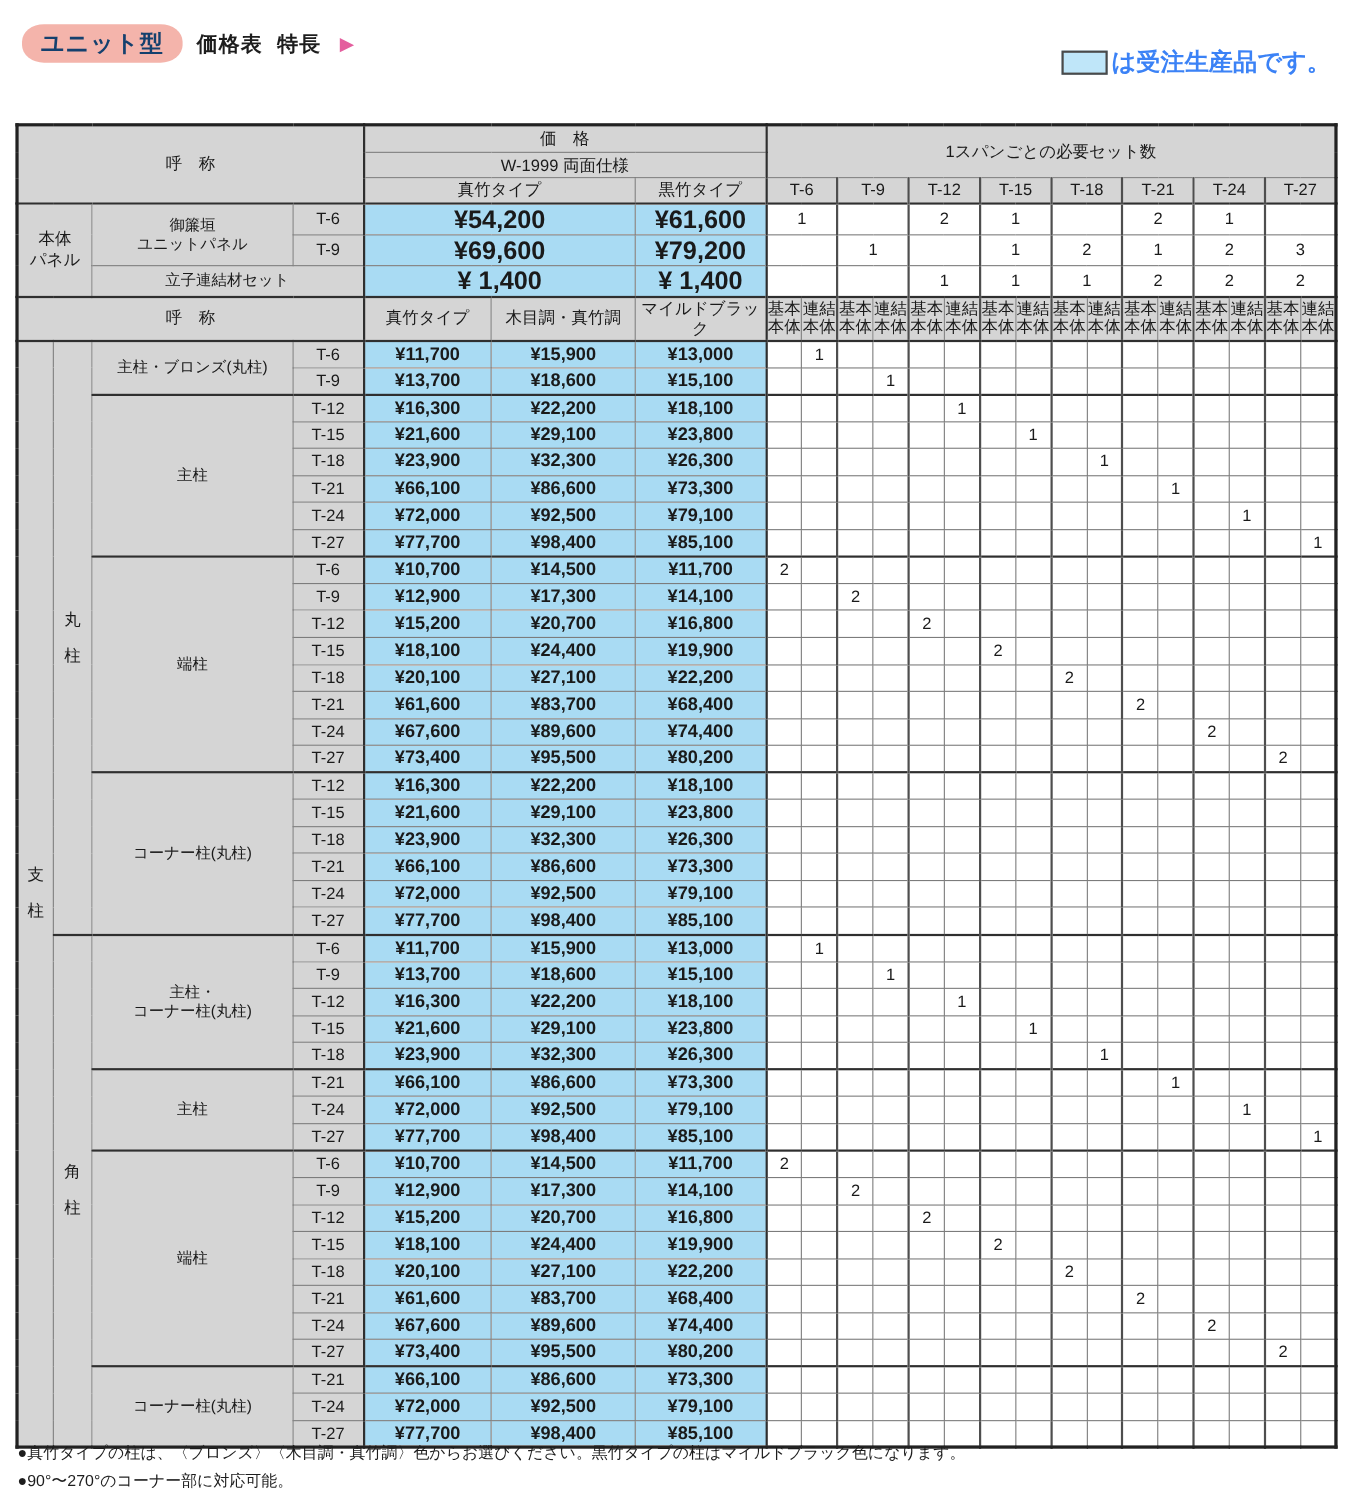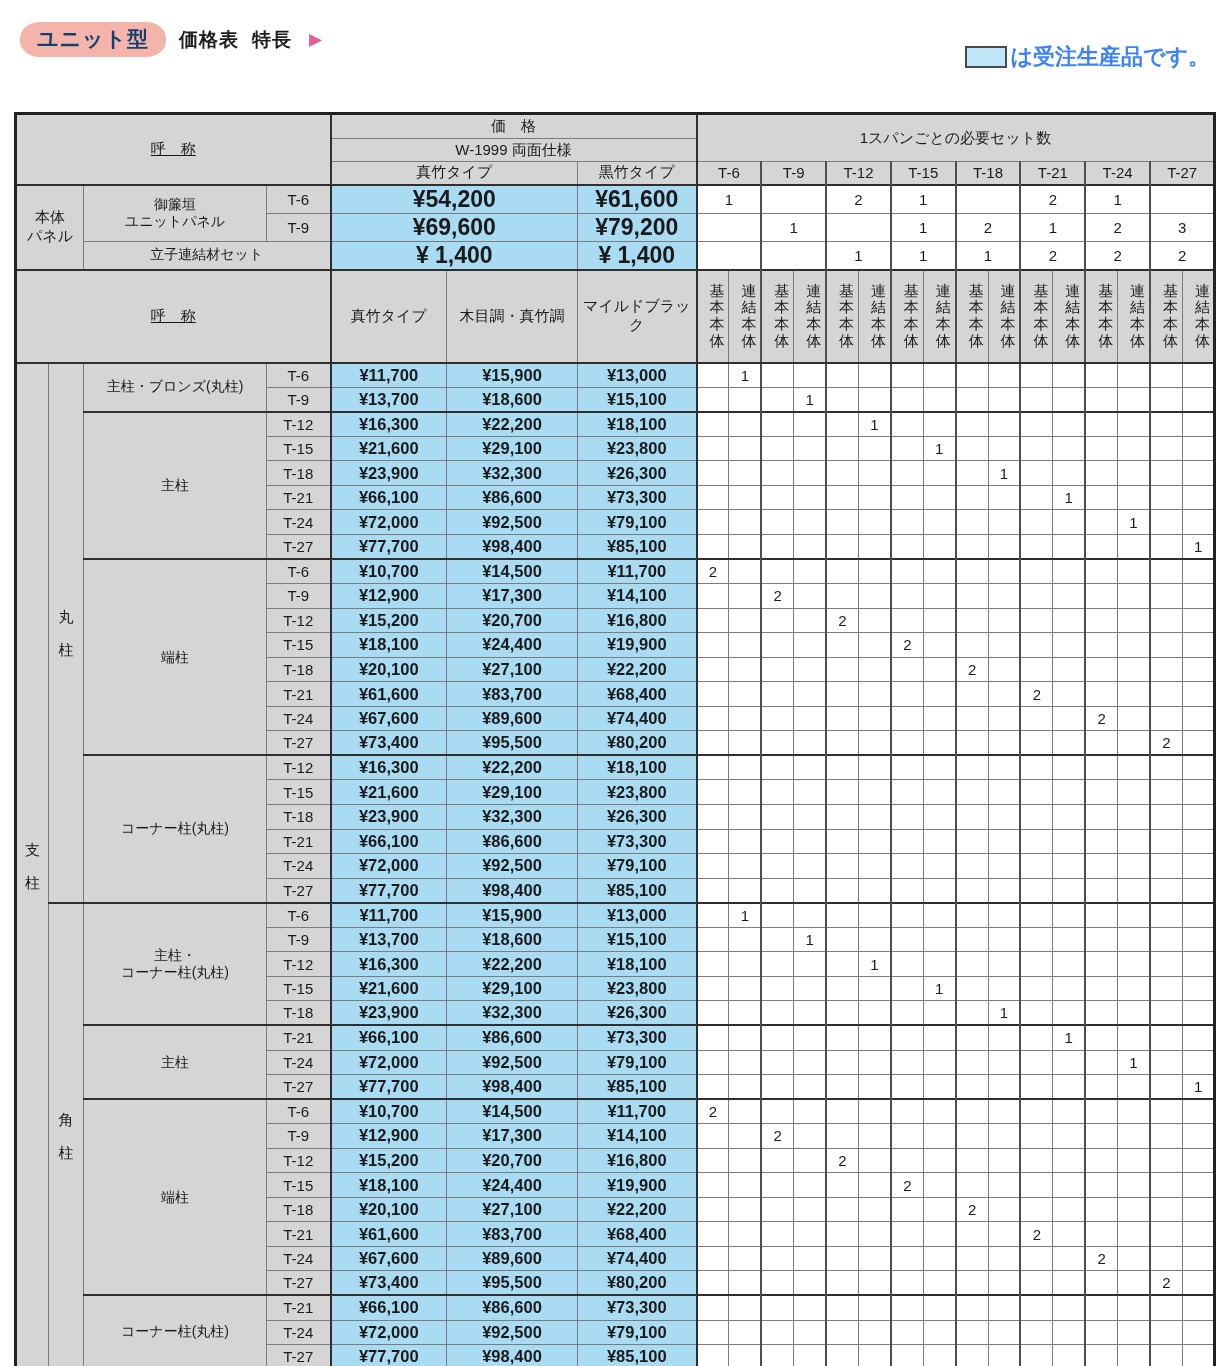--- a/index.html
+++ b/index.html
@@ -25,23 +25,23 @@
   
   .tbl-wrap { position:absolute; top:112px; left:14px; width:1200px; }
   table.price-table { border-collapse:collapse; table-layout:fixed; width:1200px; border:3px solid #222; }
   td { border:1px solid #7c7c7c; text-align:center; vertical-align:middle; overflow:hidden; padding:0 1px; }
   .g { background:#d5d5d5; }
   .price { background:#a9dbf3; font-weight:bold; font-size:16.5px; }
   .pbig { font-size:23px; }
   .set { background:#ffffff; font-size:15px; }
   .gname { font-size:14px; line-height:1.25; }
   .size { font-size:15px; }
-  .nm { font-size:15px;text-decoration:underline; }
+  .nm { font-size:15px; }
   .hr td { font-size:15px; }
-  .sub { font-size:12px; line-height:1.12; padding:12px; }
+  .sub { font-size:12px; line-height:1.12; padding:0; }
   .vlab { font-size:15px; }
   .vert { line-height:2.2; font-size:15px; }
   .bl { border-left:2px solid #2f2f2f; }
   .bt { border-left:2px solid #4e4e4e; }
   tr.thick-top > td { border-top:2px solid #2f2f2f; }
   tr.r4 > td { border-bottom:2px solid #2f2f2f; }
   tr.r1 { height:25px; } tr.r2 { height:23px; } tr.r3 { height:23px; }
   tr.panel { height:26px; } tr.r4 { height:32px; } tr.pillar { height:24.55px; }
 
   
@@ -1086,14 +1086,18 @@
             <td class="set"></td>
             <td class="set bt"></td>
             <td class="set"></td>
             <td class="set bt"></td>
             <td class="set"></td>
           </tr>
         </tbody>
     </table>
   </div>
 
+  <div class="footnotes">
+    <div>●真竹タイプの柱は、〈ブロンズ〉〈木目調・真竹調〉色からお選びください。黒竹タイプの柱はマイルドブラック色になります。</div>
+    <div>●90°〜270°のコーナー部に対応可能。</div>
+  </div>
 
 </div>
 
 </body></html>

